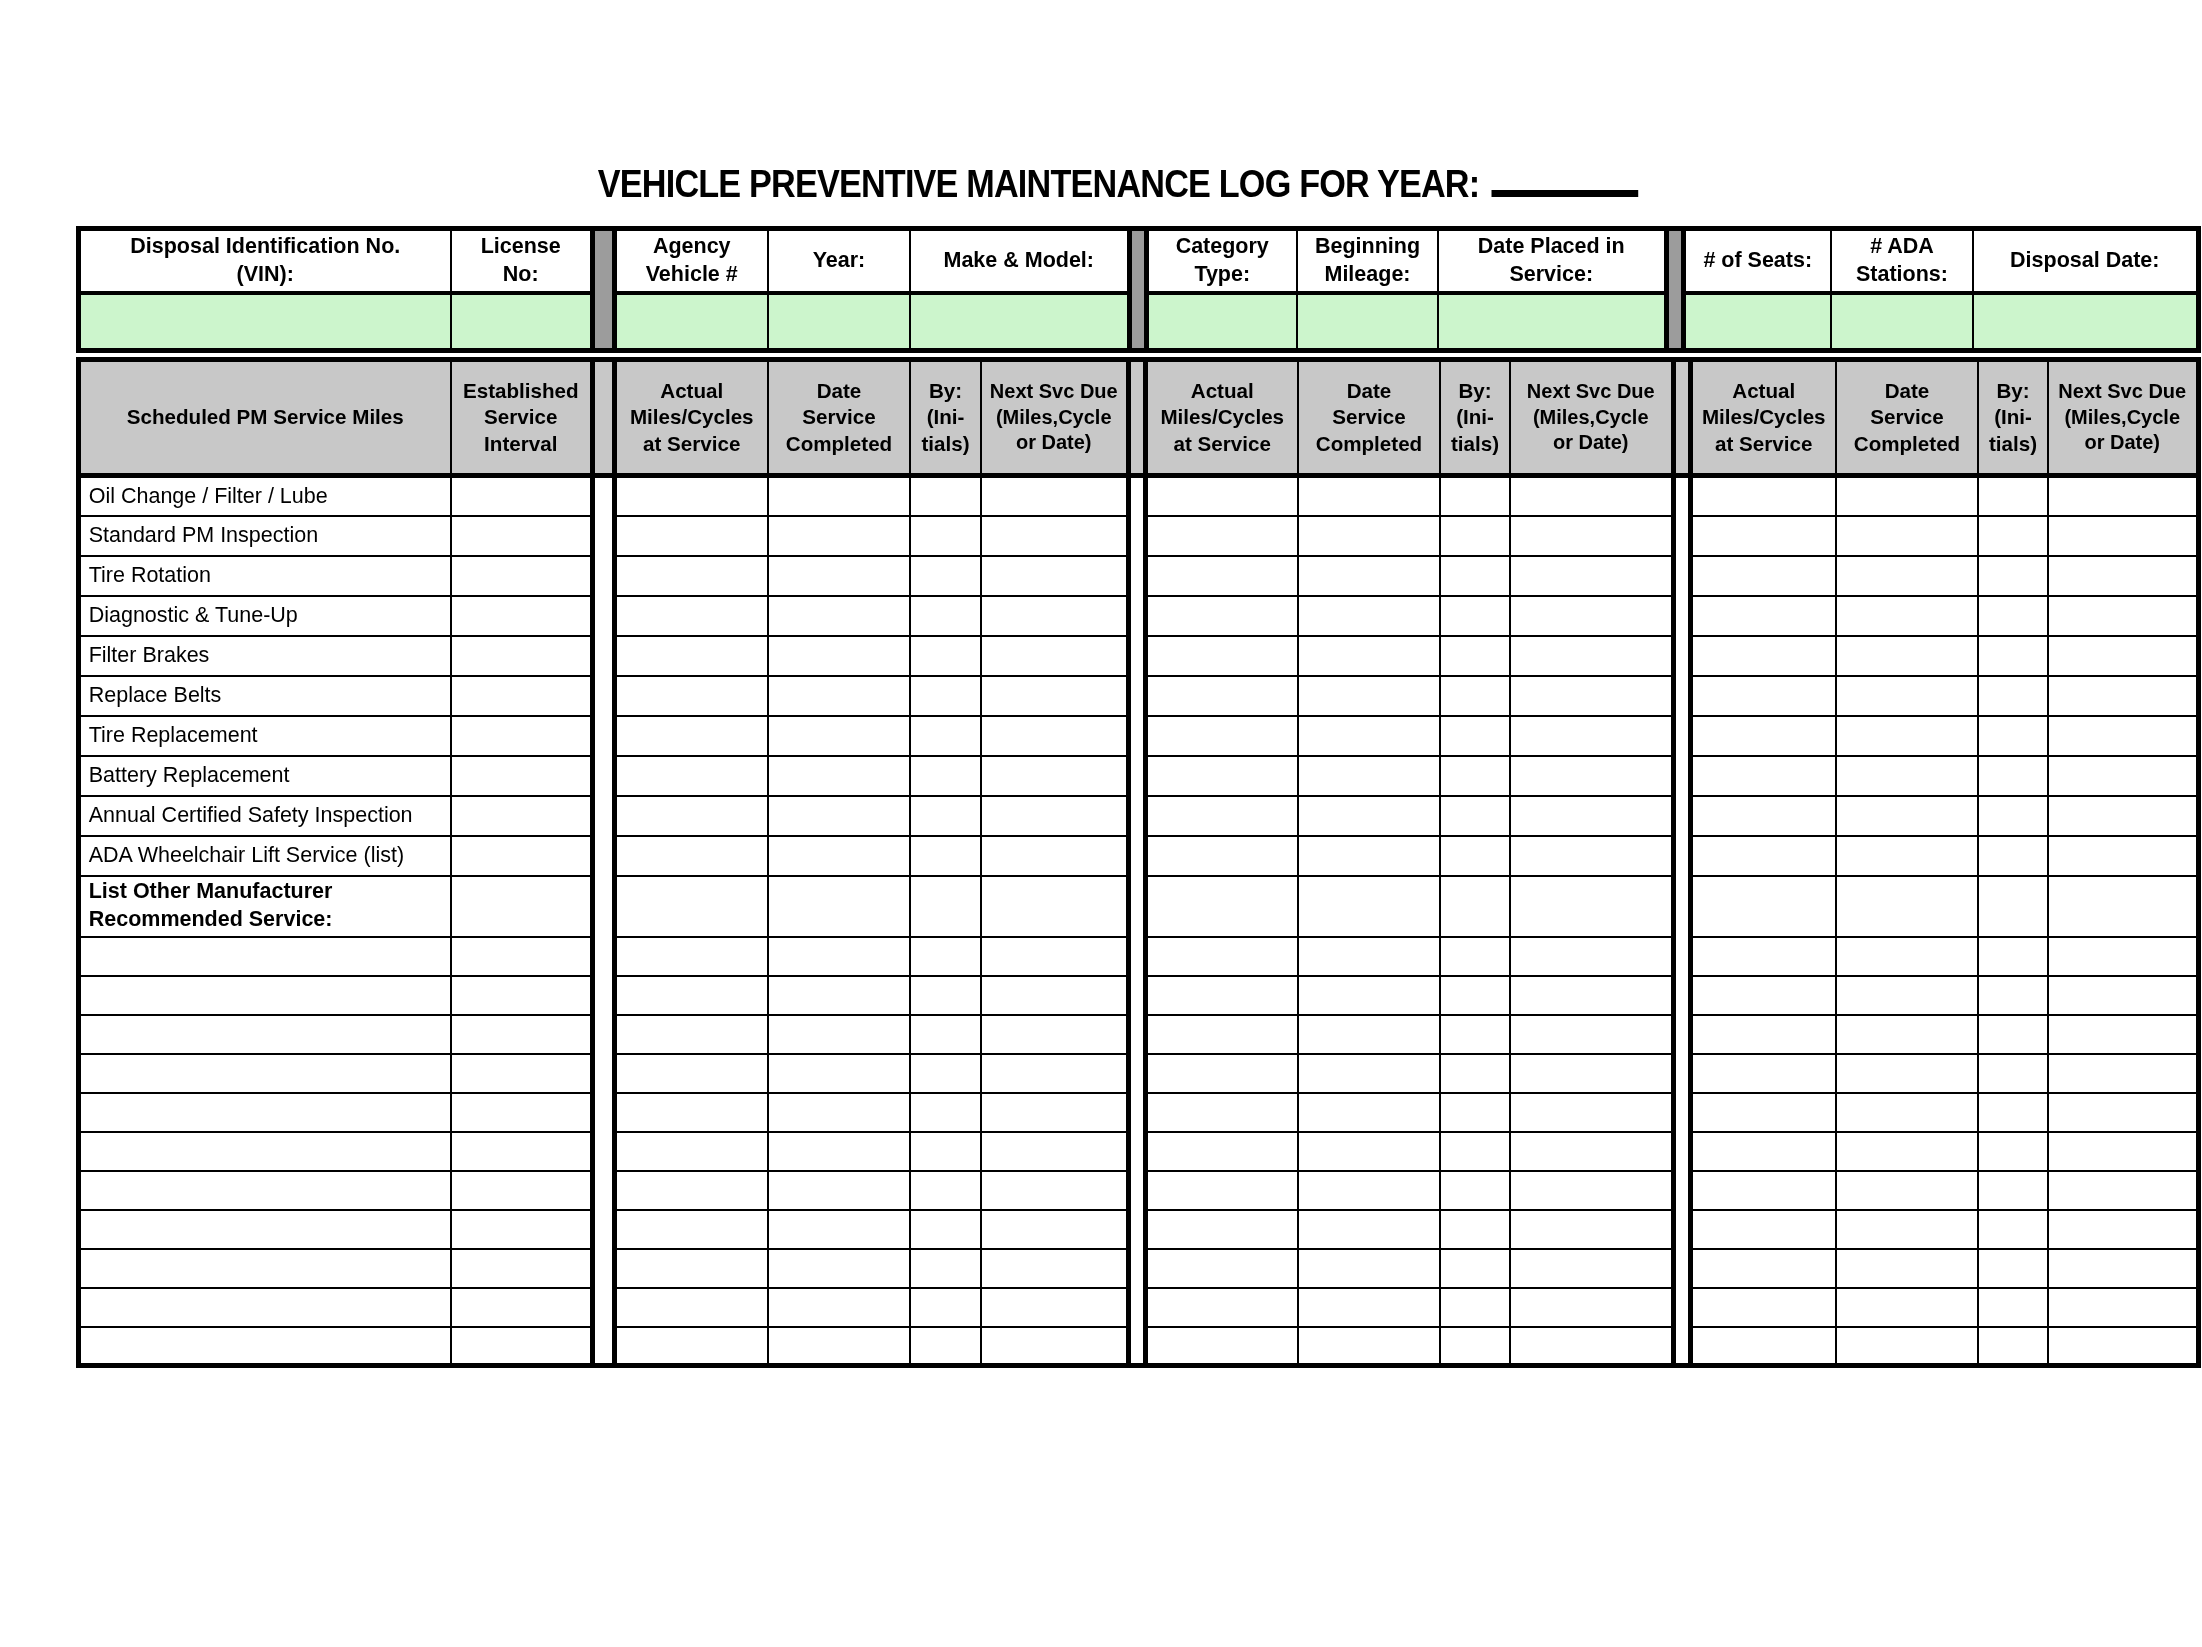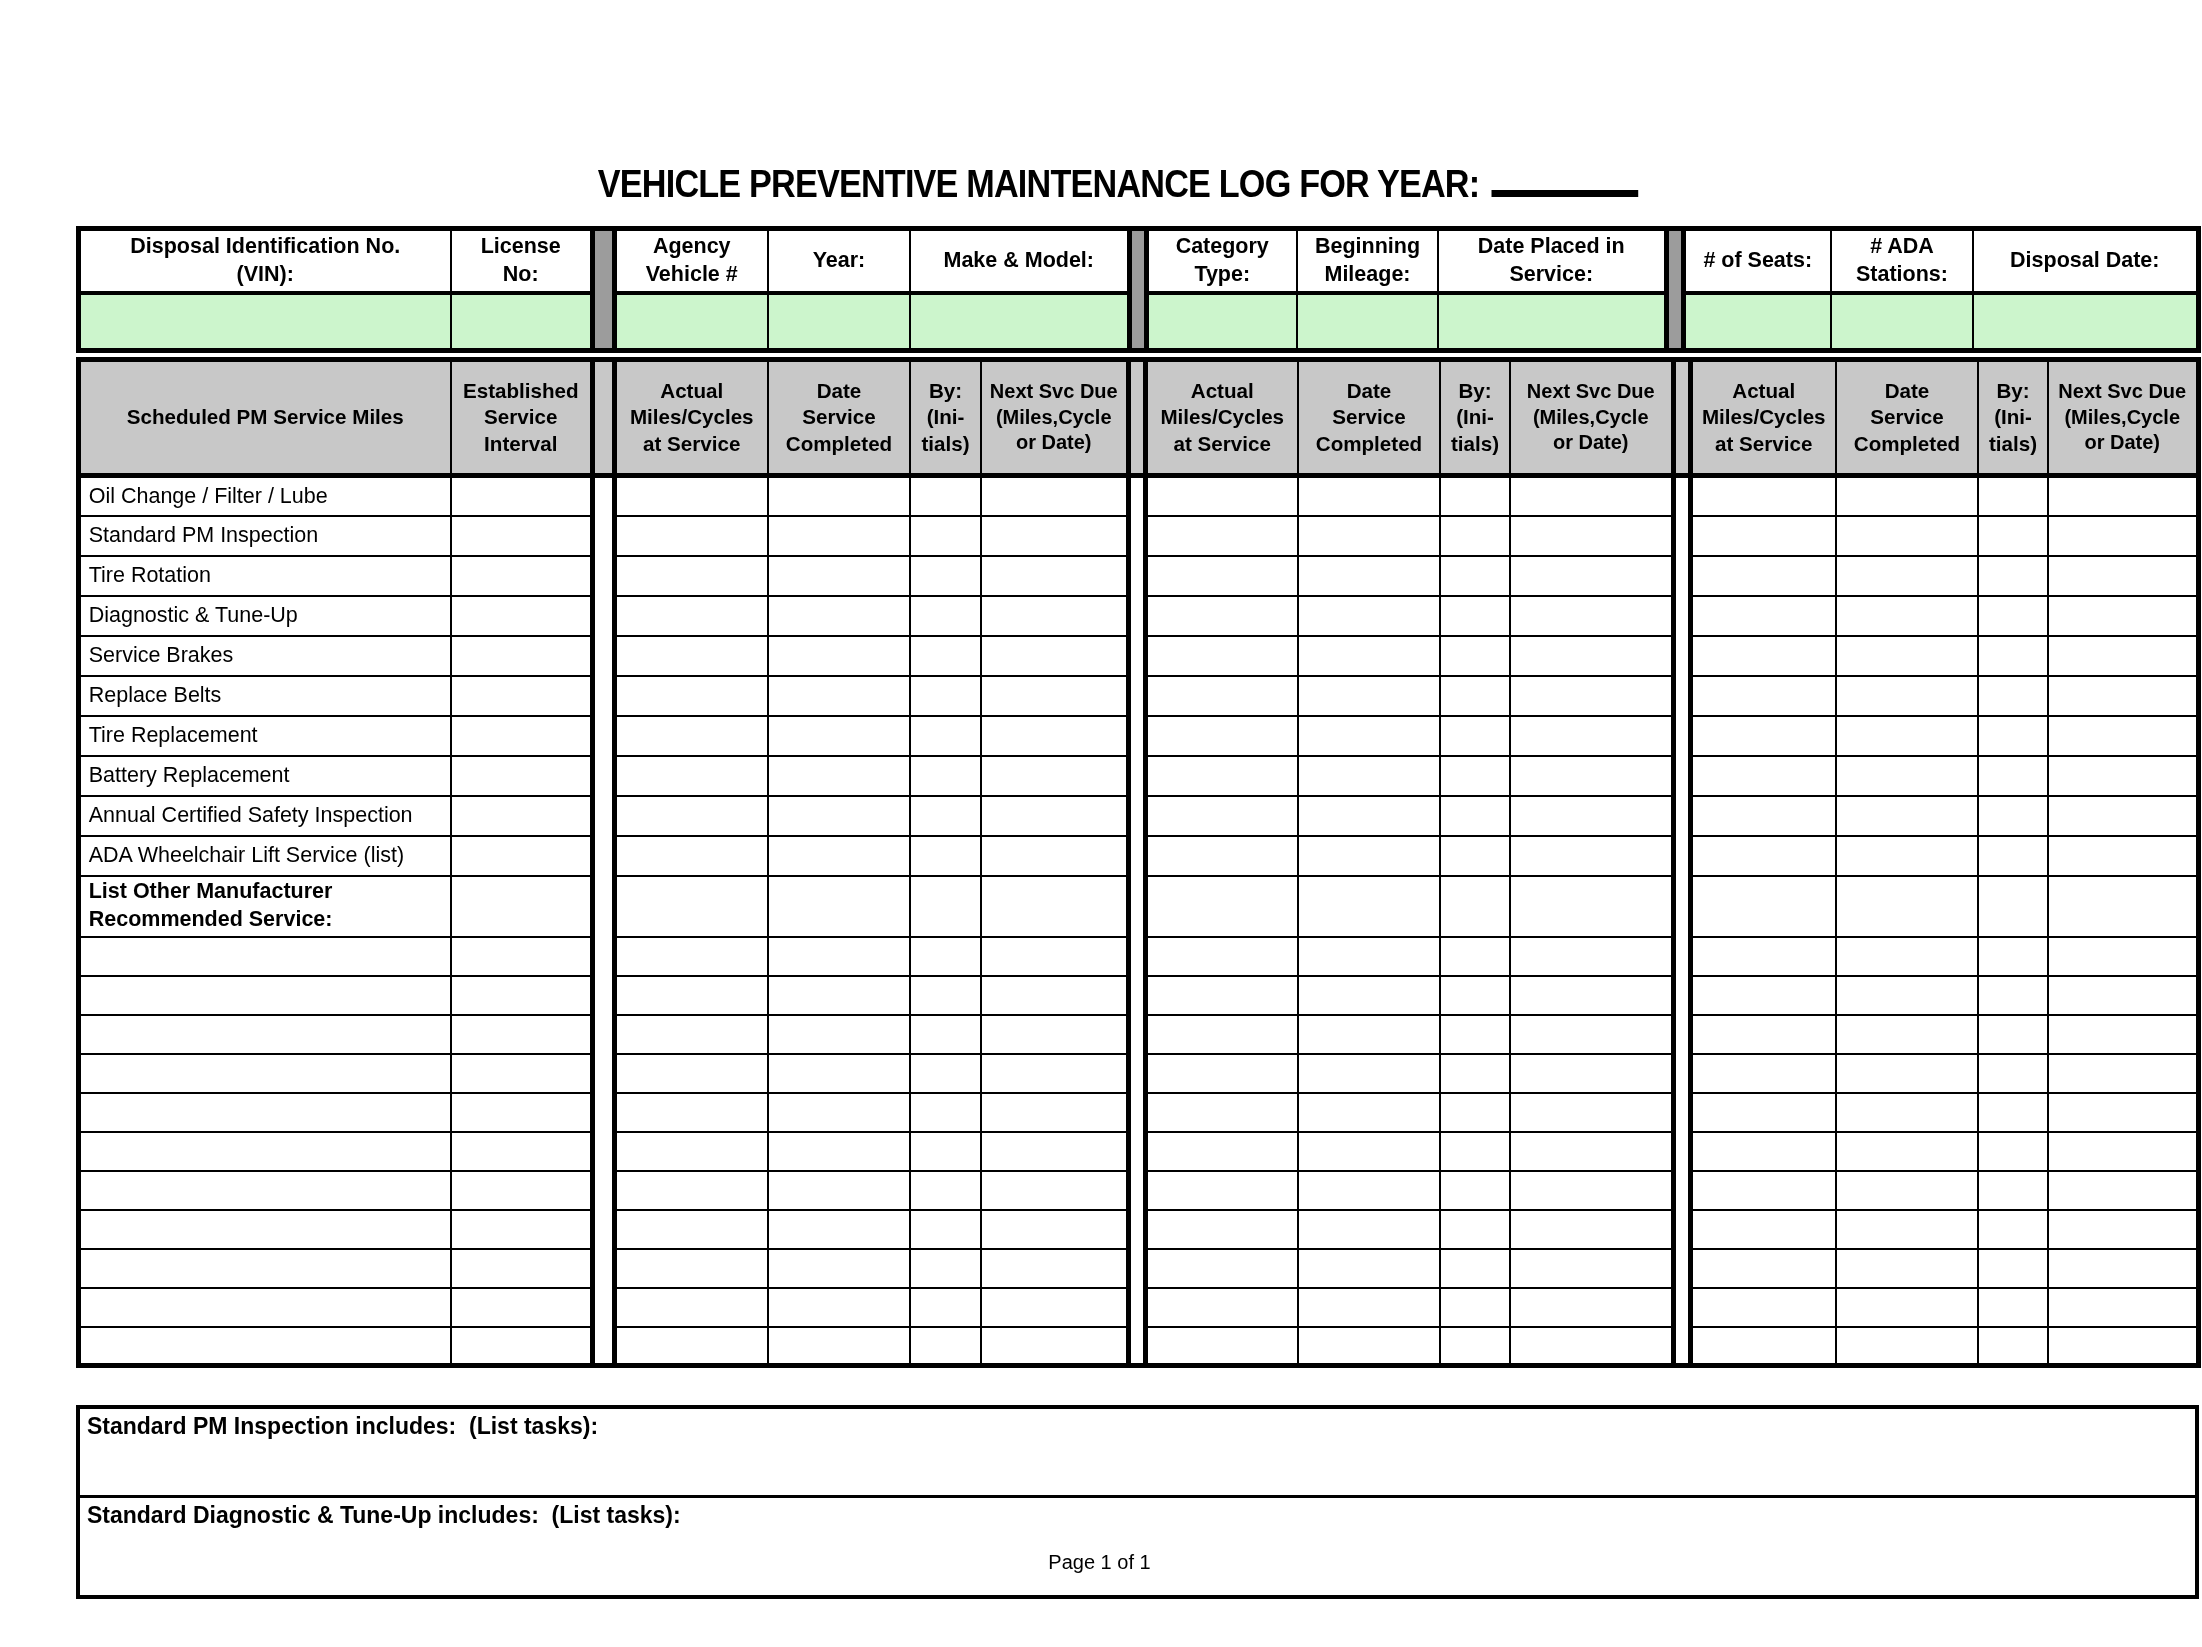--- a/index.html
+++ b/index.html
@@ -255,21 +255,21 @@
           <td></td>
           <td></td>
           <td></td>
           <td></td>
           <td></td>
           <td></td>
           <td></td>
           <td></td>
         </tr>
       <tr class="pm-row r-task">
-          <td class="task">Service Brakes</td>
+          <td class="task">Filter Brakes</td>
           <td></td>
           <td></td>
           <td></td>
           <td></td>
           <td></td>
           <td></td>
           <td></td>
           <td></td>
           <td></td>
           <td></td>
@@ -546,24 +546,15 @@
           <td></td>
           <td></td>
           <td></td>
           <td></td>
           <td></td>
           <td></td>
         </tr>
       </tbody>
   </table>
 
-  <div class="notes">
-    <div class="note-row first">
-      <span class="note-label">Standard PM Inspection includes:  (List tasks):</span>
-    </div>
-    <div class="note-row second">
-      <span class="note-label">Standard Diagnostic &amp; Tune-Up includes:  (List tasks):</span>
-      <span class="page-footer">Page 1 of 1</span>
-    </div>
-  </div>
 
 </div>
 
 
 </body></html>

